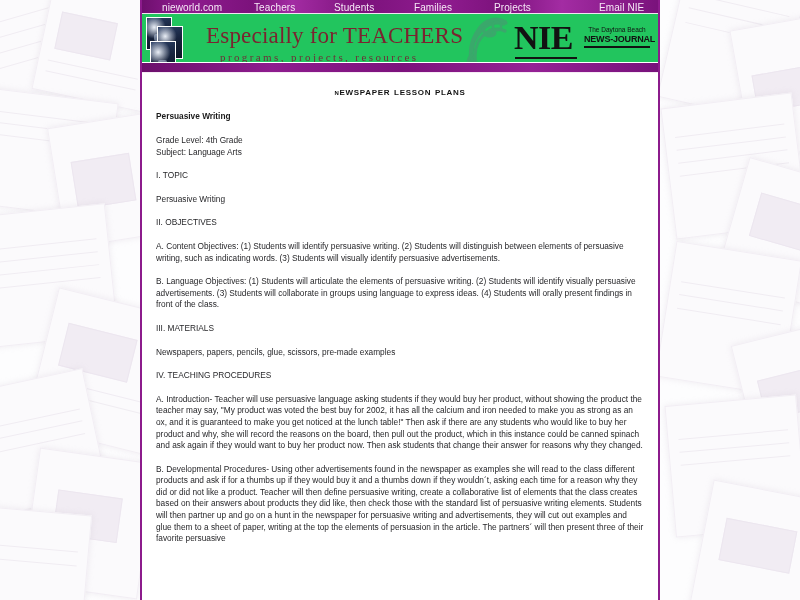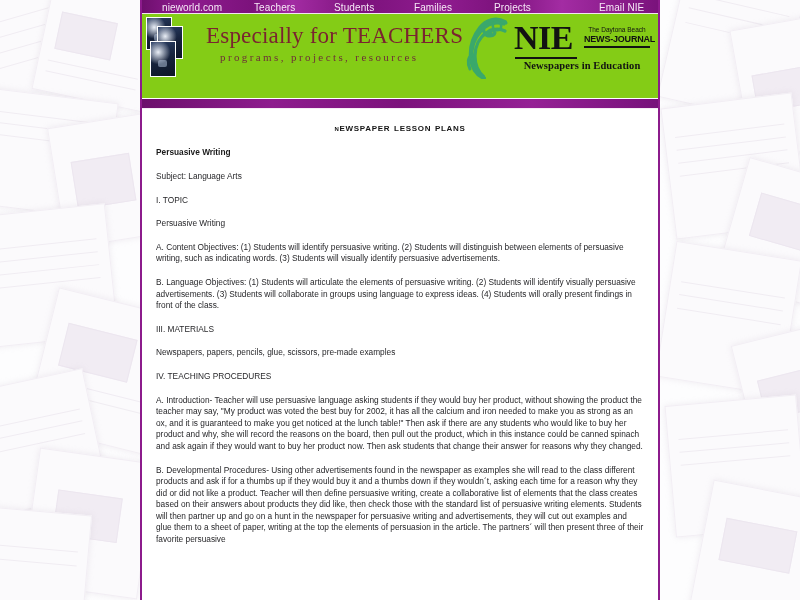--- a/index.html
+++ b/index.html
@@ -75,22 +75,22 @@
     font-family: "Liberation Sans", sans-serif;
     text-decoration: none;
     letter-spacing: 0.1px;
     white-space: nowrap;
     position: absolute;
     top: 2px;
   }
 
   
   #banner {
-    height: 84px;
-    background: #84cc16;
+    height: 48px;
+    background: #22c55e;
     position: relative;
     overflow: hidden;
   }
   .photo-stack {
     position: absolute;
     left: 4px;
     top: 3px;
     width: 56px;
     height: 62px;
   }
@@ -394,26 +394,28 @@
 
   <div id="divider"></div>
 
   <main id="content">
 
     <div id="doc-title">Newspaper Lesson Plans</div>
 
     <p class="h-bold">Persuasive Writing</p>
 
     <p class="p">
+      <span class="nl">Grade Level: 4th Grade</span>
       <span class="nl">Subject: Language Arts</span>
     </p>
 
     <p class="p">I. TOPIC</p>
     <p class="p">Persuasive Writing</p>
 
+    <p class="p">II. OBJECTIVES</p>
     <p class="p">A. Content Objectives: (1) Students will identify persuasive writing. (2) Students will distinguish between elements of persuasive writing, such as indicating words. (3) Students will visually identify persuasive advertisements.</p>
     <p class="p">B. Language Objectives: (1) Students will articulate the elements of persuasive writing. (2) Students will identify visually persuasive advertisements. (3) Students will collaborate in groups using language to express ideas. (4) Students will orally present findings in front of the class.</p>
 
     <p class="p">III. MATERIALS</p>
     <p class="p">Newspapers, papers, pencils, glue, scissors, pre-made examples</p>
 
     <p class="p">IV. TEACHING PROCEDURES</p>
     <p class="p">A. Introduction- Teacher will use persuasive language asking students if they would buy her product, without showing the product the teacher may say, "My product was voted the best buy for 2002, it has all the calcium and iron needed to make you as strong as an ox, and it is guaranteed to make you get noticed at the lunch table!" Then ask if there are any students who would like to buy her product and why, she will record the reasons on the board, then pull out the product, which in this instance could be canned spinach and ask again if they would want to buy her product now. Then ask students that change their answer for reasons why they changed.</p>
     <p class="p">B. Developmental Procedures- Using other advertisements found in the newspaper as examples she will read to the class different products and ask if for a thumbs up if they would buy it and a thumbs down if they wouldn´t, asking each time for a reason why they did or did not like a product. Teacher will then define persuasive writing, create a collaborative list of elements that the class creates based on their answers about products they did like, then check those with the standard list of persuasive writing elements. Students will then partner up and go on a hunt in the newspaper for persuasive writing and advertisements, they will cut out examples and glue them to a sheet of paper, writing at the top the elements of persuasion in the article. The partners´ will then present three of their favorite persuasive</p>
 

